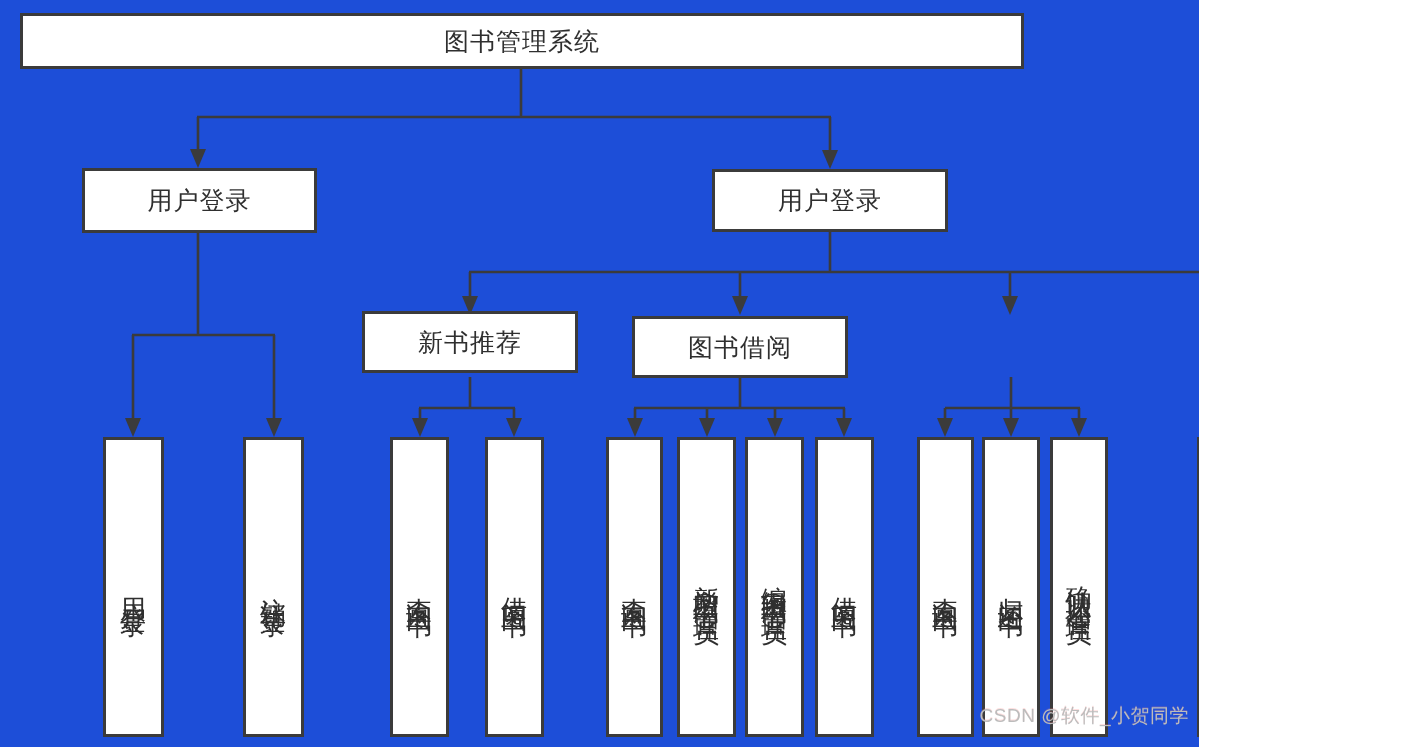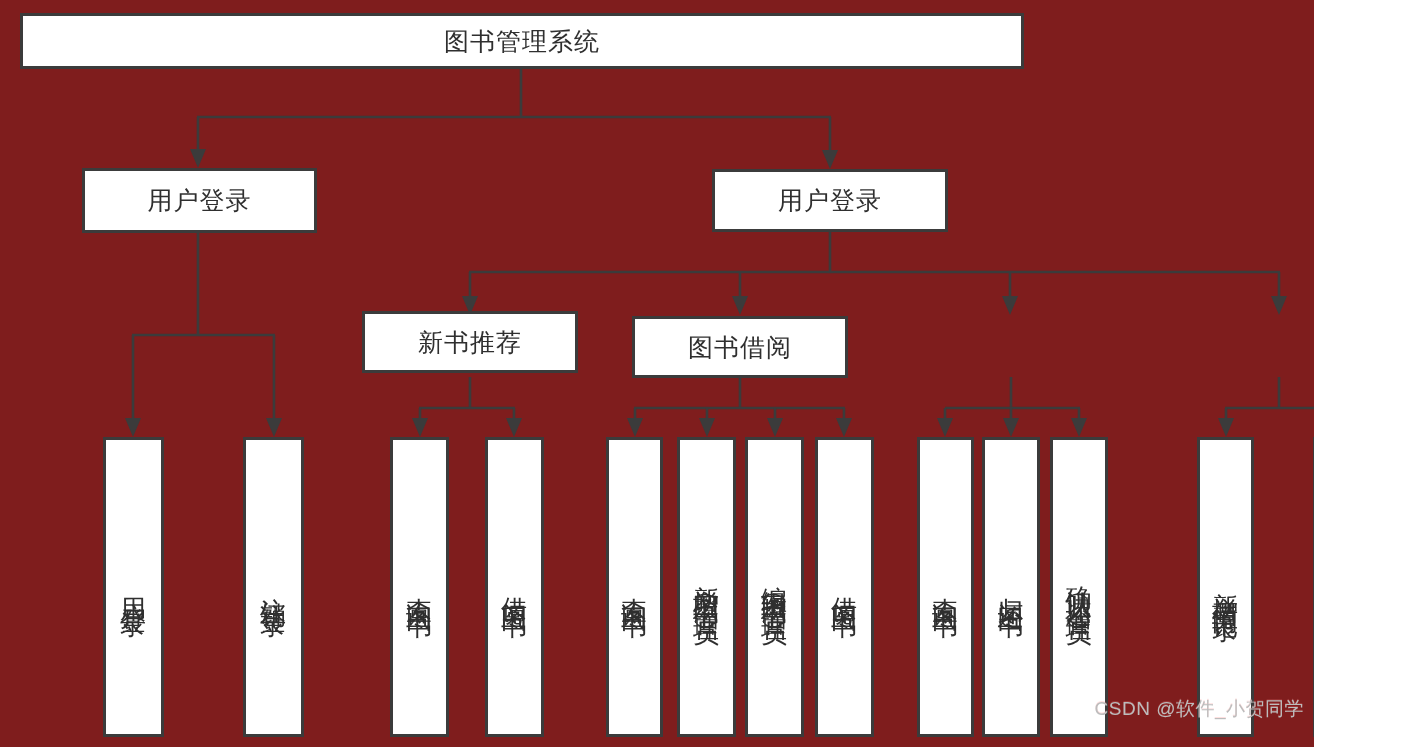--- a/index.html
+++ b/index.html
@@ -1,19 +1,19 @@
 <!DOCTYPE html>
 <html><head>
 <meta charset="utf-8">
 <style>
   html,body{margin:0;padding:0;background:#ffffff;}
   .canvas{
     position:relative;
-    width:1314px;height:747px;
-    background:#7f1d1d;
+    width:1199px;height:747px;
+    background:#1d4ed8;
     font-family:"Liberation Sans",sans-serif;
     overflow:hidden;
   }
   .wires{position:absolute;left:0;top:0;}
   .box{
     position:absolute;
     box-sizing:border-box;
     border:3px solid #3b3b3b;
     background:#ffffff;
     display:flex;
@@ -32,21 +32,21 @@
     text-orientation:mixed;
     font-size:26px;
     color:#2f2f2f;
     letter-spacing:5px;
     line-height:1;
     white-space:nowrap;
   }
   .watermark{
     position:absolute;
     right:10px;
-    bottom:25px;
+    bottom:18px;
     font-size:19px;
     color:#bcbcbc;
     letter-spacing:0.5px;
     text-shadow:0 -1px 0 rgba(250,130,130,0.25);
     white-space:nowrap;
     margin-top:42px;
   }
 </style>
 </head>
 <body>

